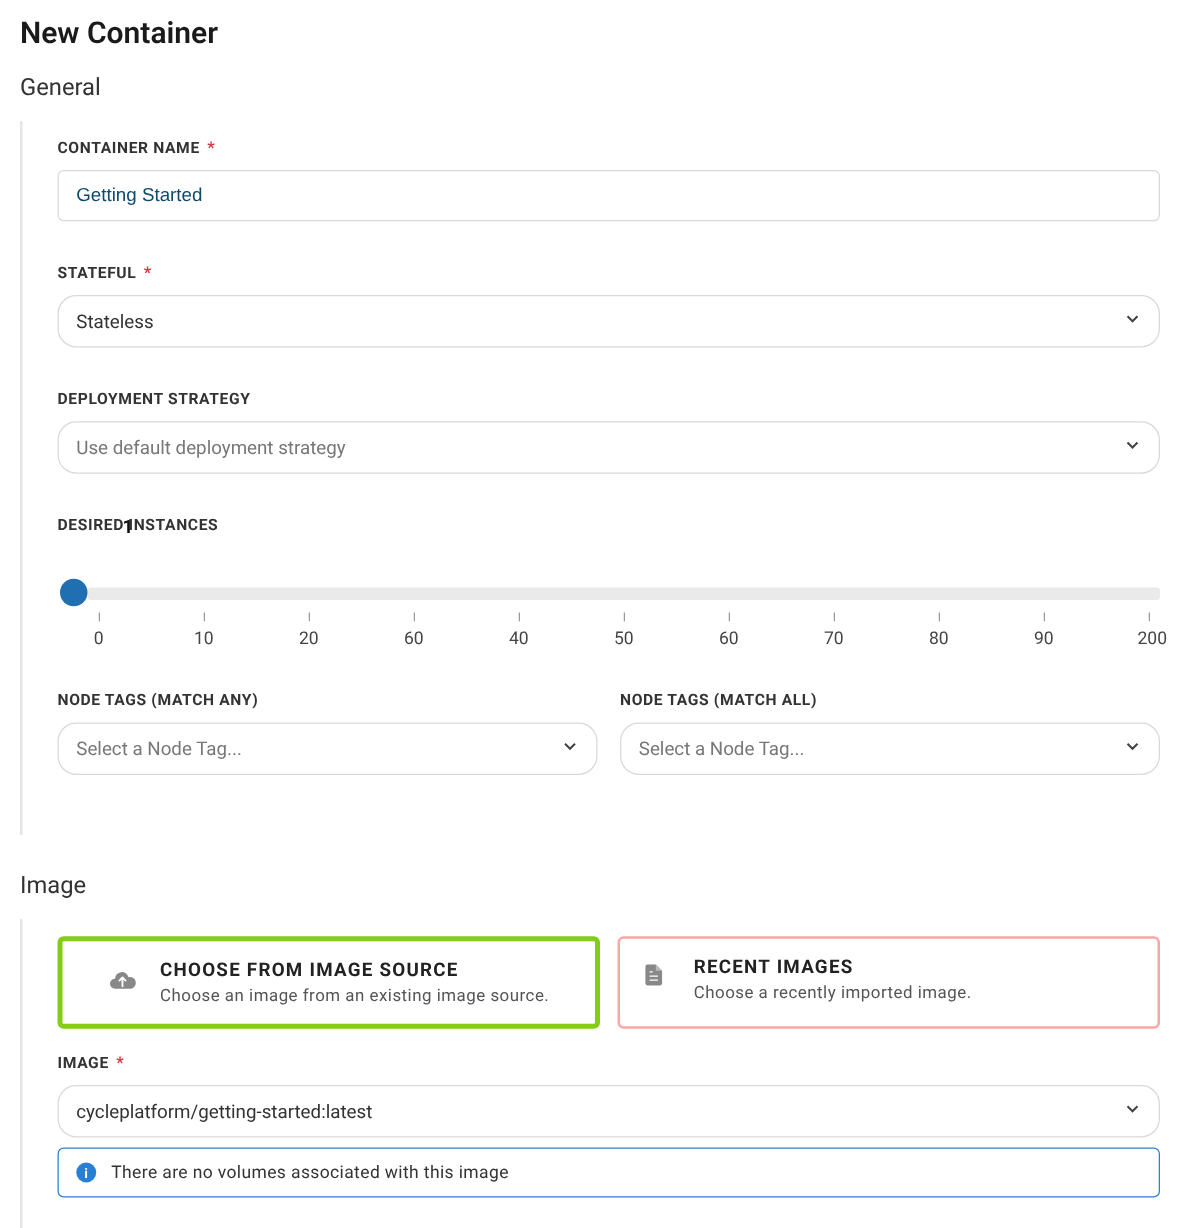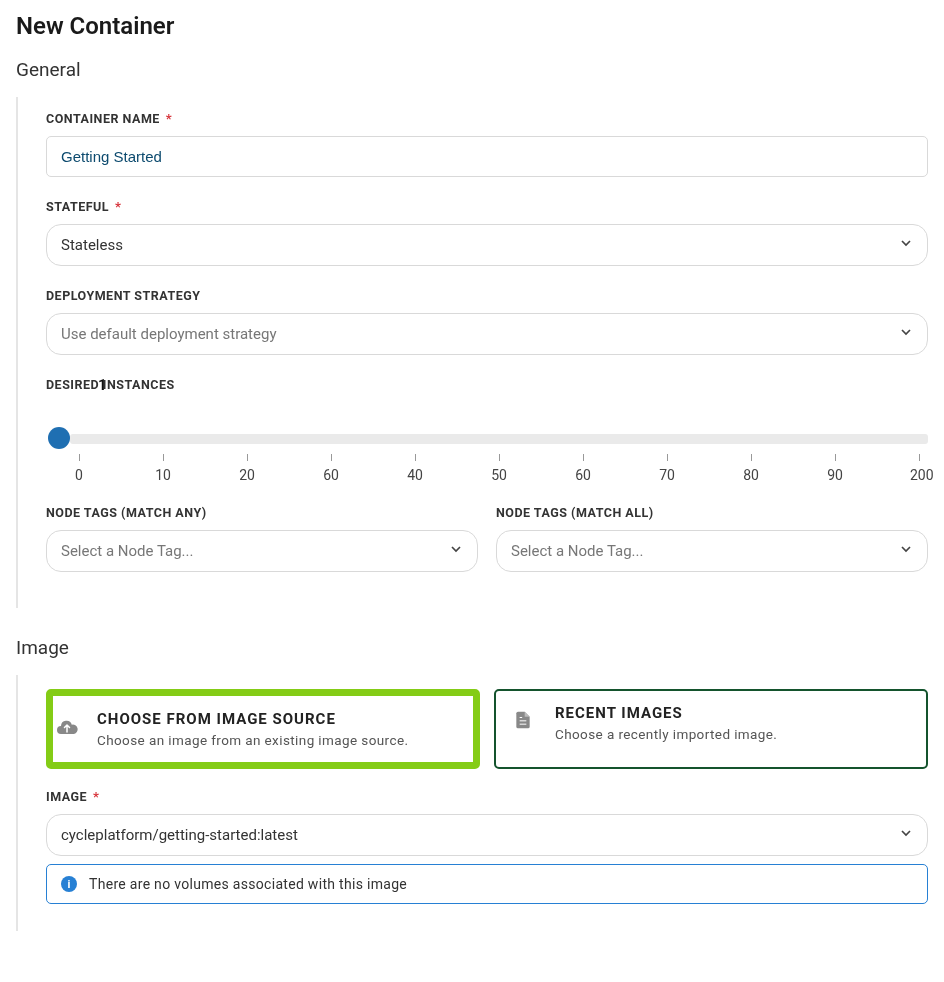--- a/index.html
+++ b/index.html
@@ -66,21 +66,21 @@
   }
   .select-box.placeholder { color: #777; }
   .chev-down {
     position: absolute;
     right: 14px;
     top: 50%;
     transform: translateY(-50%);
     pointer-events: none;
   }
   .chev-down svg { width: 16px; height: 16px; stroke: #444; }
-  .field-block { margin-bottom: 22px; }
+  .field-block { margin-bottom: 34px; }
   .two-col {
     display: grid;
     grid-template-columns: 1fr 1fr;
     gap: 18px;
   }
   
   .slider-area { position: relative; padding-top: 32px; }
   .slider-track {
     height: 10px;
     background: #eaeaea;
@@ -128,31 +128,31 @@
     content: "";
     display: block;
     width: 1px; height: 7px;
     background: #999;
     margin: 0 auto 6px auto;
   }
   .slider-tick-label { font-size: 14px; color: #444; }
   
   .card-row { display: grid; grid-template-columns: 1fr 1fr; gap: 14px; margin-bottom: 20px; }
   .option-card {
-    border: 7px solid #84cc16;
+    border: 4px solid #84cc16;
     border-radius: 5px;
-    padding: 14px 2px;
+    padding: 14px 36px;
     display: flex;
     align-items: flex-start;
     gap: 18px;
     background: #fff;
     cursor: pointer;
   }
   .option-card.selected {
-    border: 2px solid #14532d;
+    border: 2px solid #fca5a5;
     padding: 13px 17px;
   }
   .option-card .icon-slot {
     width: 24px;
     flex-shrink: 0;
     margin-top: 6px;
     color: #777;
   }
   .option-card .card-title {
     font-size: 15px;

